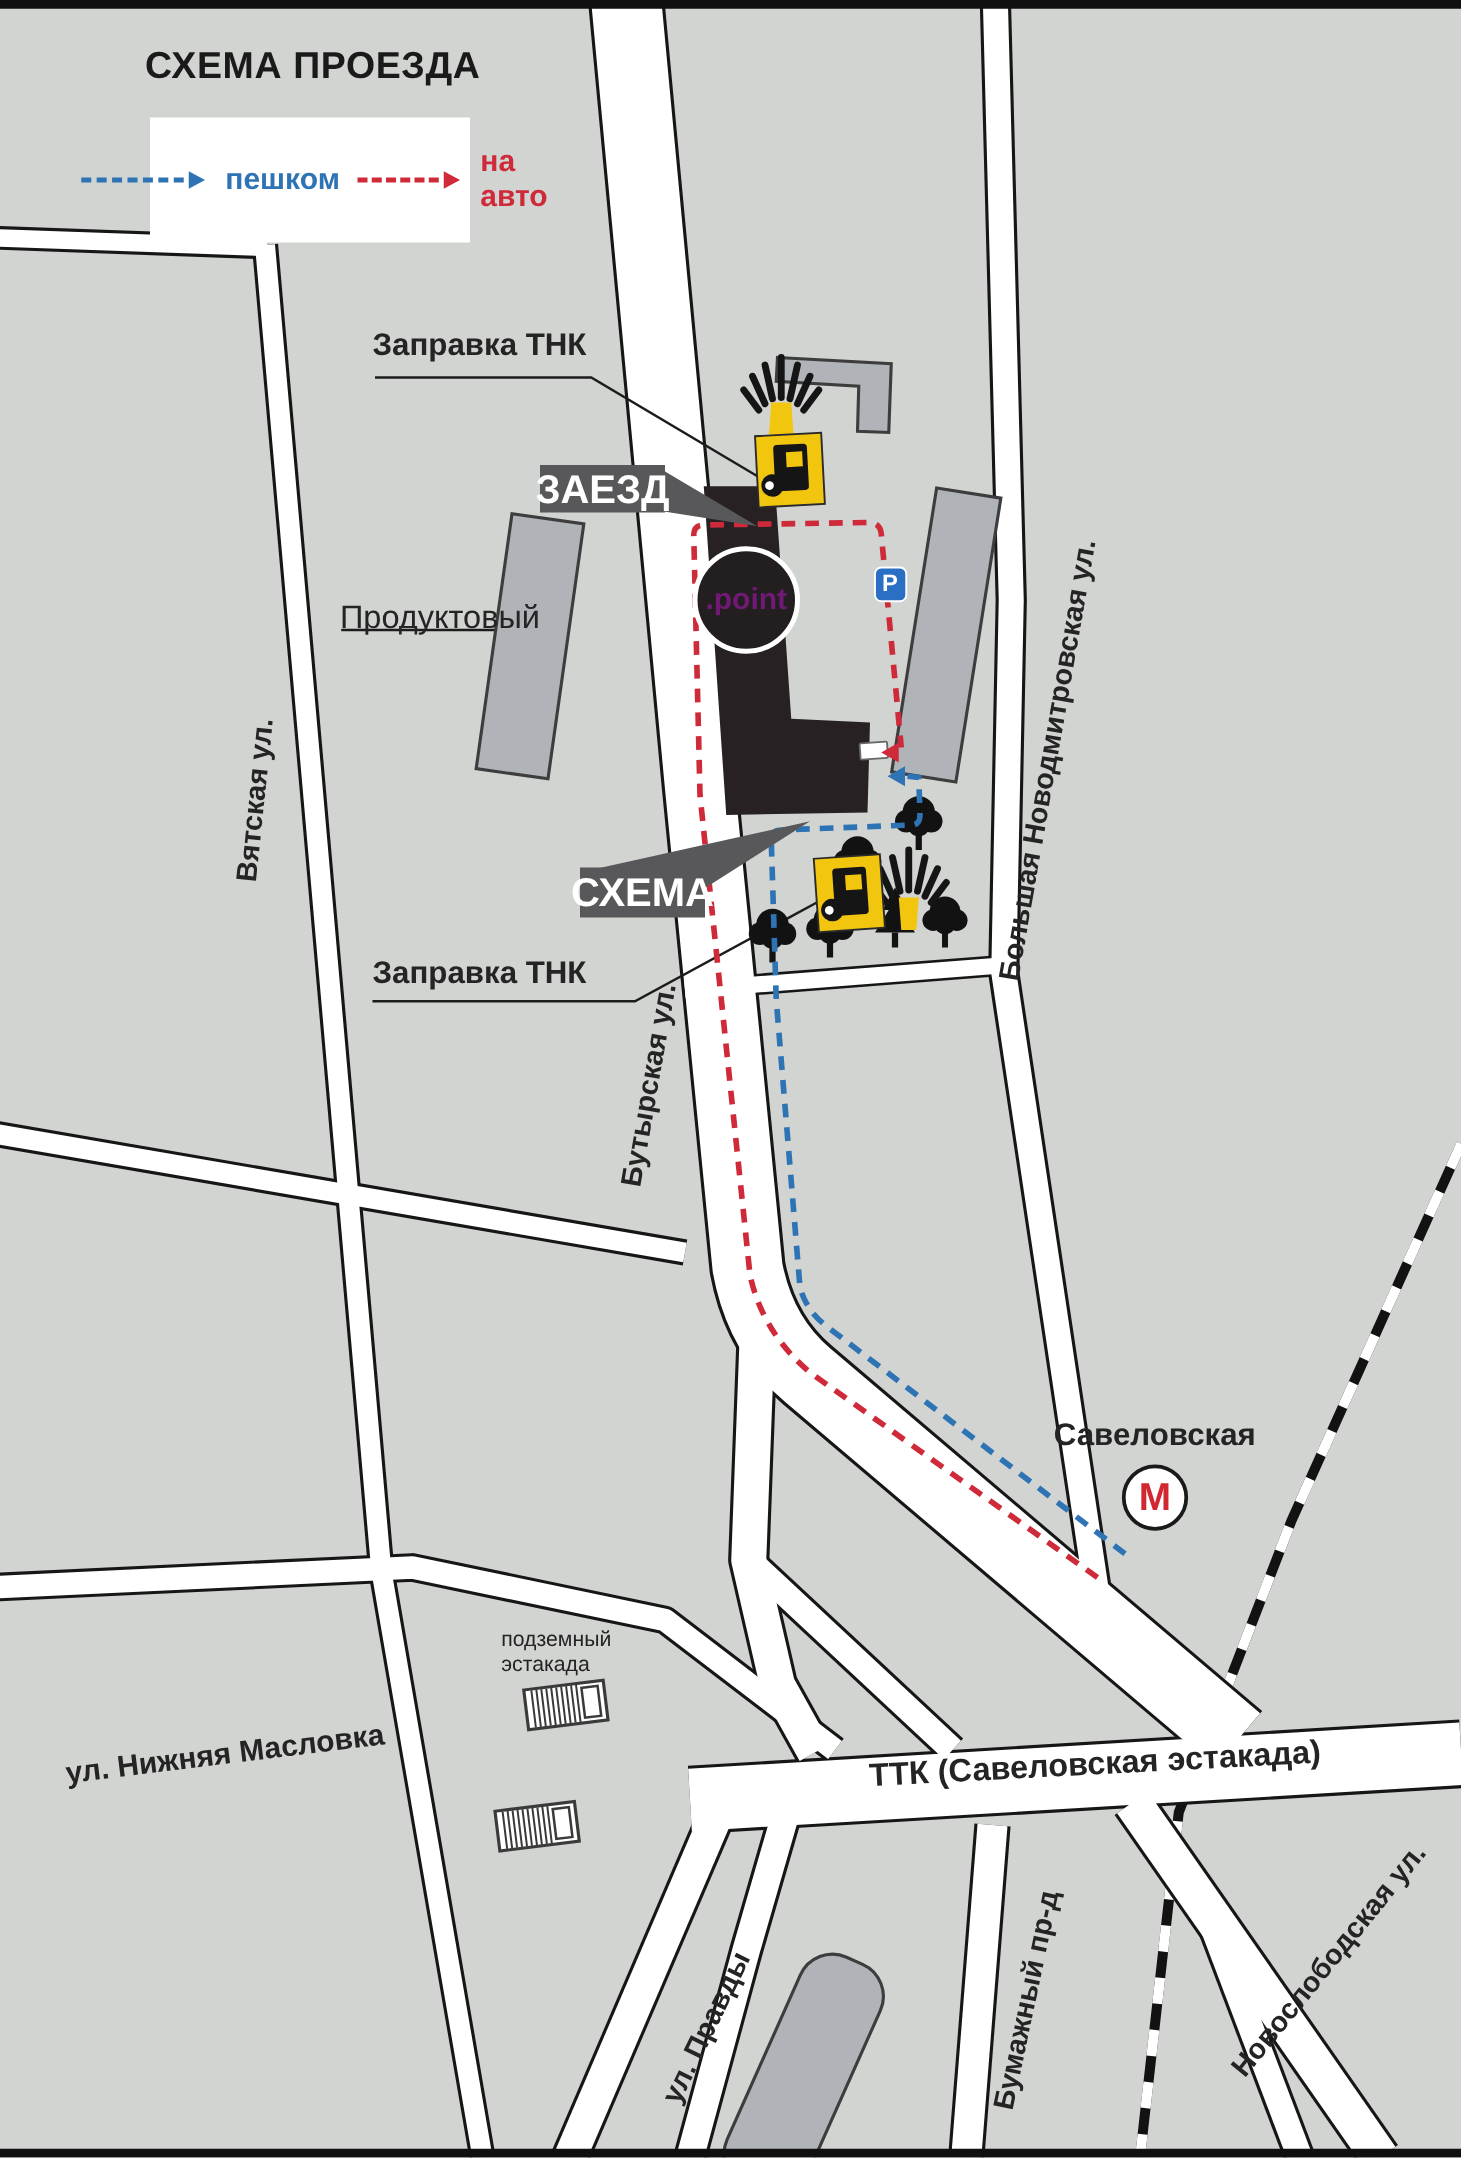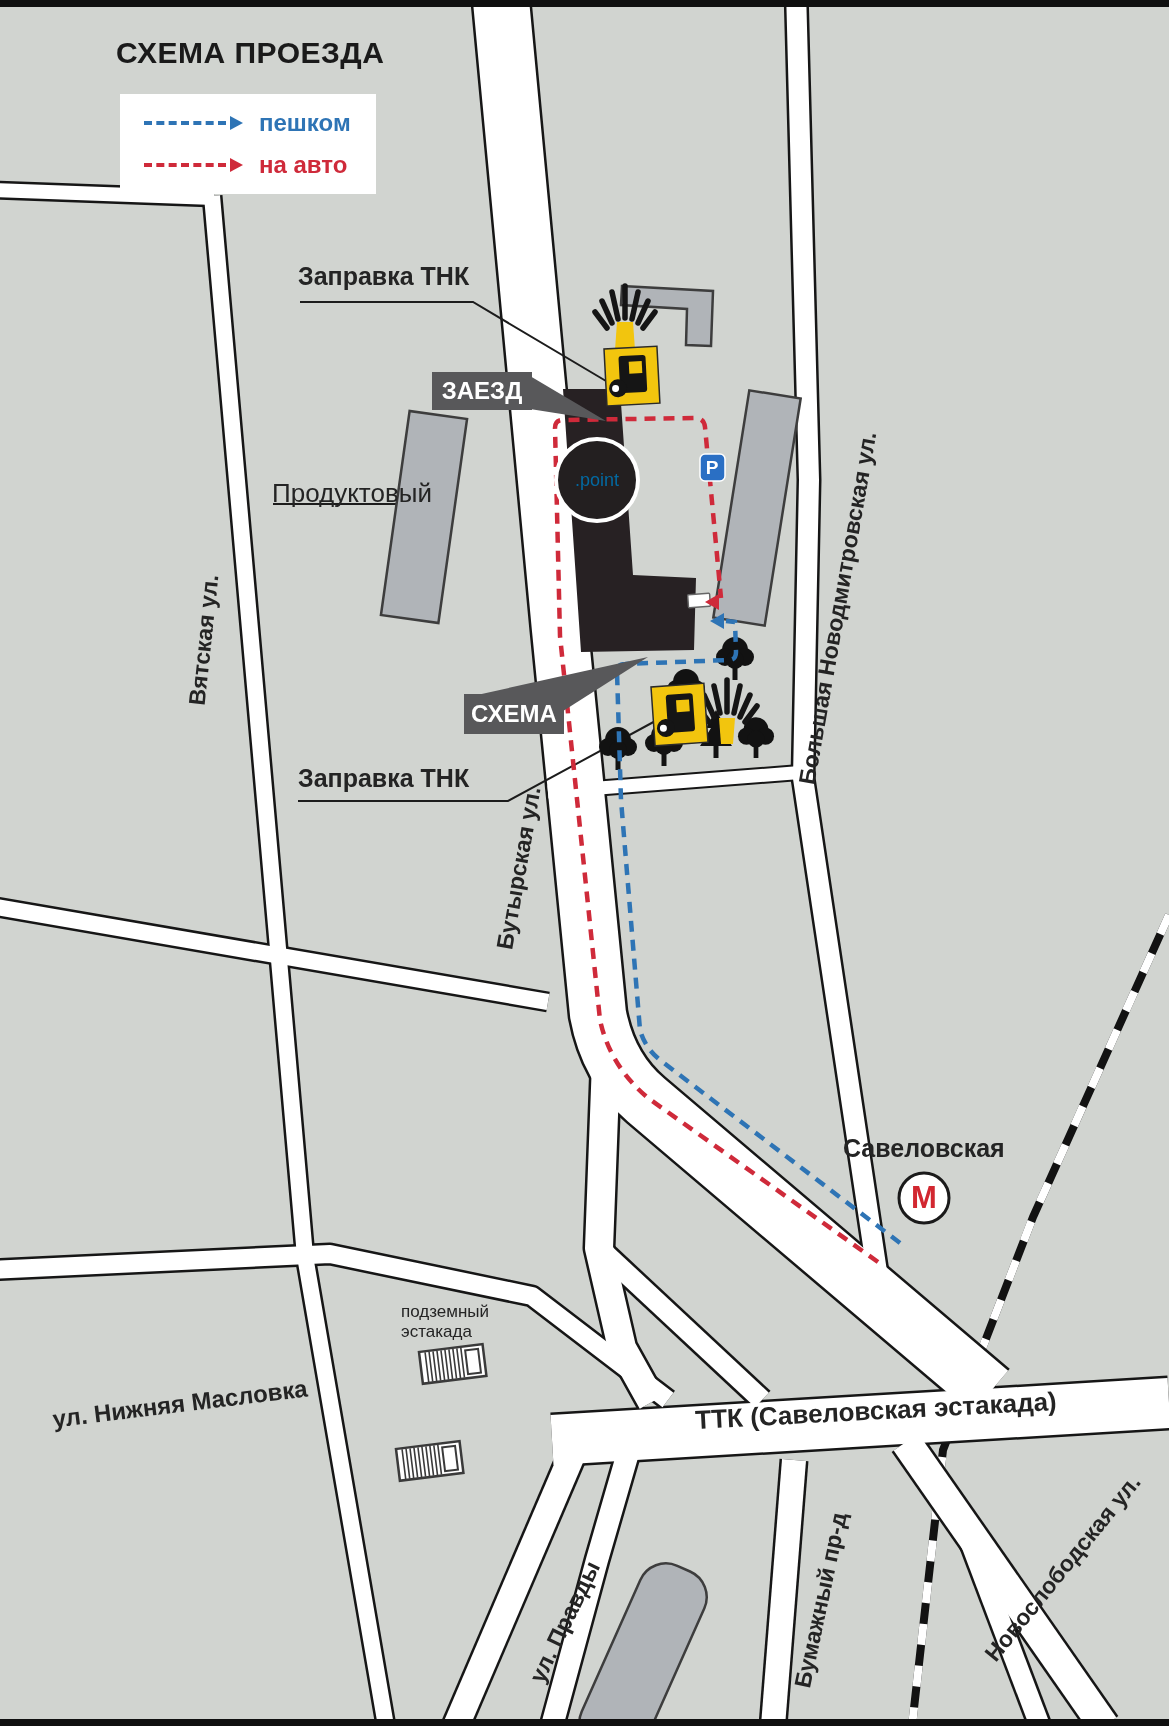--- a/index.html
+++ b/index.html
@@ -37,38 +37,38 @@
   .metro-circle{fill:#ffffff;stroke:#1a1a1a;stroke-width:3}
   .door{fill:#ffffff;stroke:#666666;stroke-width:1.5}
   .psign{fill:var(--parking_blue,#2a6fc4);stroke:#ffffff;stroke-width:1.5}
   
   .lbl{position:absolute;color:#242424;white-space:nowrap;z-index:5}
   .b{font-weight:bold}
   .ctr{transform:translate(-50%,-50%)}
   .title{font-size:30px;font-weight:800;letter-spacing:.5px;color:#1a1a1a}
   .legend{
     position:absolute;left:120px;top:94px;width:256px;height:100px;background:#fff;
-    display:flex;flex-direction:column;justify-content:center;gap:14px;padding:0 0 0 24px;
+    display:flex;flex-direction:row;justify-content:center;gap:14px;padding:0 0 0 24px;
     box-sizing:border-box;z-index:4;
   }
   .legend-row{display:flex;align-items:center;gap:16px}
   .legend-dash{width:82px;height:0;border-top:4px dashed}
   .legend-dash.walk{border-top-color:var(--route_walk,#2e74b5)}
   .legend-dash.car{border-top-color:var(--route_car,#cf2a3a)}
   .legend-arrow{width:0;height:0;border-top:7px solid transparent;border-bottom:7px solid transparent;margin-left:-12px}
   .legend-arrow.walk{border-left:13px solid var(--route_walk,#2e74b5)}
   .legend-arrow.car{border-left:13px solid var(--route_car,#cf2a3a)}
   .legend-label{font-size:24px;font-weight:bold}
   .legend-label.walk{color:var(--route_walk,#2e74b5)}
   .legend-label.car{color:var(--route_car,#cf2a3a)}
   .tagbox{
     position:absolute;background:var(--label_box,#58585a);color:#fff;display:flex;
-    align-items:center;justify-content:center;font-weight:bold;font-size:24px;z-index:6;
+    align-items:center;justify-content:center;font-weight:bold;font-size:32px;z-index:6;
   }
-  .point-label{color:#0369a1;font-size:18px;font-weight:normal;z-index:6}
+  .point-label{color:#701a75;font-size:24px;font-weight:bold;z-index:6}
   .p-label{color:#fff;font-size:19px;font-weight:bold;z-index:6}
   .metro-letter{color:var(--metro_red,#d22730);font-size:31px;font-weight:800;z-index:6}
   .underpass-label{font-size:17px;line-height:1.15;white-space:normal;width:112px}
 </style>
 </head>
 <body>
 
 <div class="map">
 
   <svg viewBox="0 0 1169 1726">

